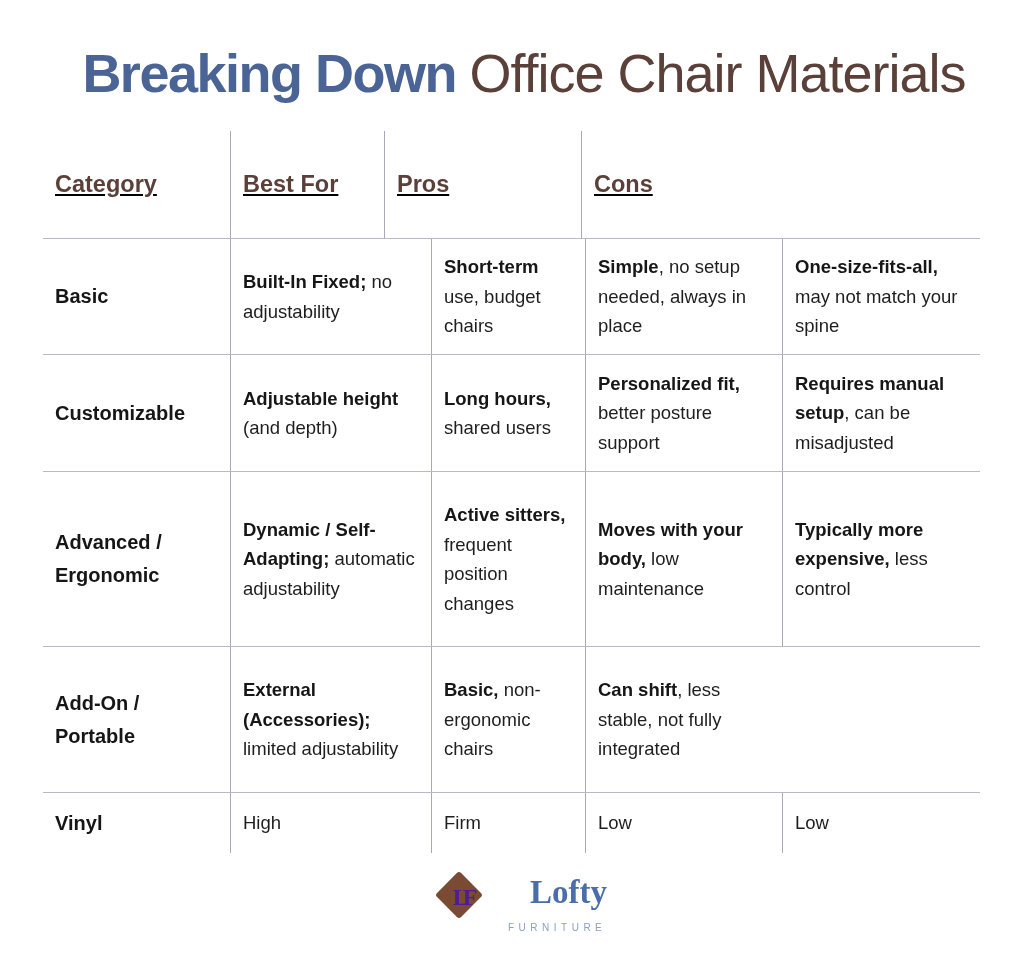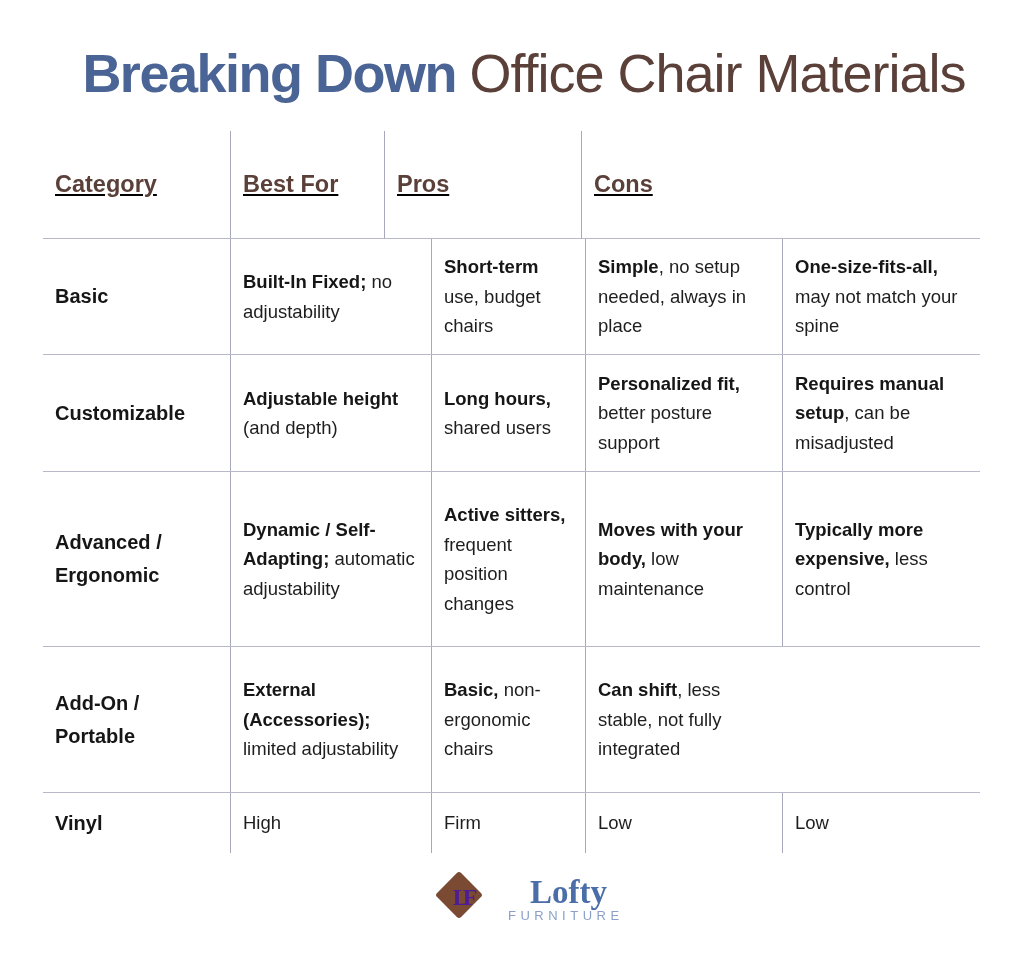--- a/index.html
+++ b/index.html
@@ -23,21 +23,21 @@
   .row.r2 { height: 116px; }
   .row.r3 { height: 174px; }
   .row.r4 { height: 145px; }
   .row.r5 { height: 60px; }
   .b { font-weight: 700; color: #161616; }
 
   .logo { position: absolute; left: 438px; top: 874px; width: 160px; height: 50px; }
   .logo .diamond { position: absolute; left: 4px; top: 4px; width: 34px; height: 34px; background: #7a4a32; transform: rotate(45deg); border-radius: 3px; }
   .logo .mono { position: absolute; left: 0; top: 0; width: 48px; height: 46px; text-align: center; line-height: 46px; font-family: "Liberation Serif", serif; font-size: 24px; font-weight: 700; color: #4c1d95; letter-spacing: -6px; }
   .logo .brand { position: absolute; left: 54px; top: 0; font-family: "Liberation Serif", serif; font-weight: 700; font-size: 33px; line-height: 36px; color: #4b6ea8; margin-left: 38px; }
-  .logo .sub { position: absolute; left: 70px; top: 34px; font-size: 13px; letter-spacing: 4.5px; color: #8aa0c8; }
+  .logo .sub { position: absolute; left: 70px; top: 48px; font-size: 10px; letter-spacing: 4.5px; color: #8aa0c8; }
 </style>
 </head>
 <body>
 
 <div class="title">
   <span class="t-bold">Breaking Down</span>
   <span class="t-light">Office Chair Materials</span>
 </div>
 
 <div class="tbl">

